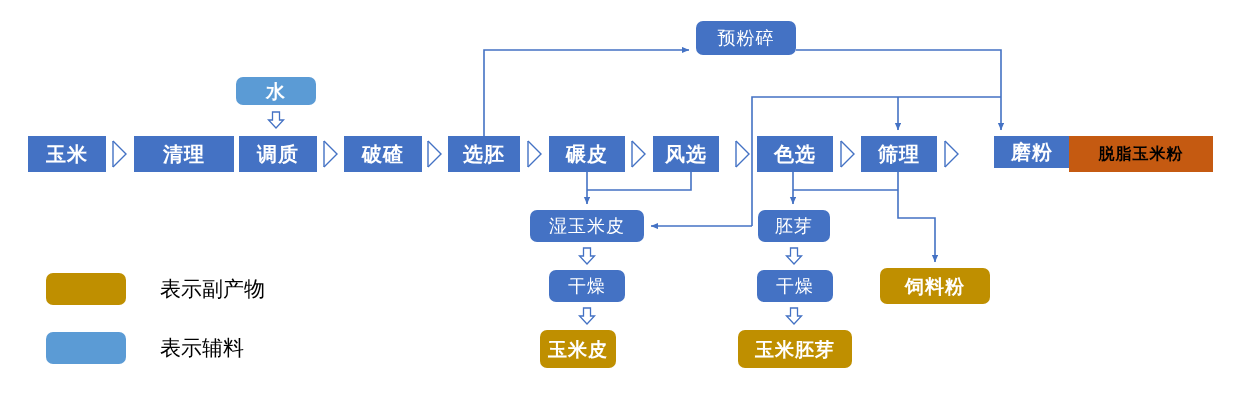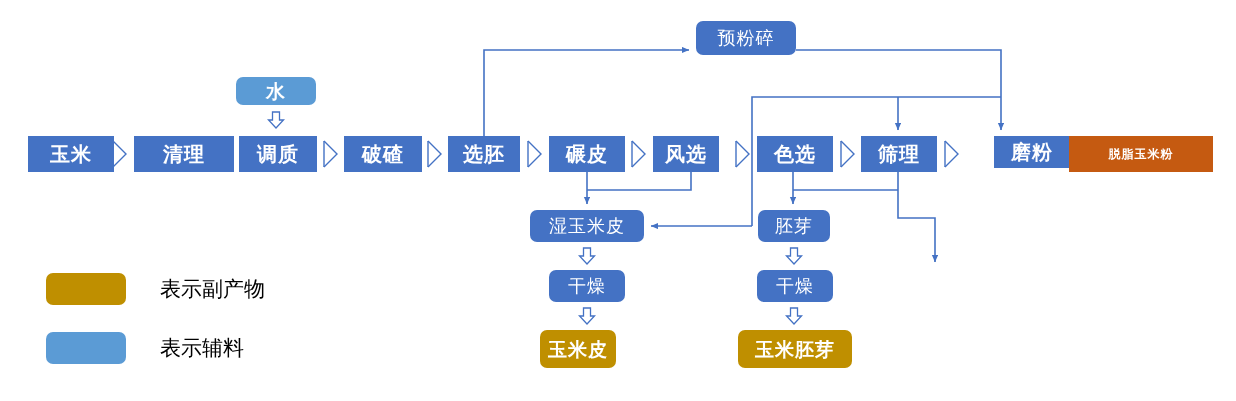--- a/index.html
+++ b/index.html
@@ -35,23 +35,23 @@
   .proc{
     background:#4472C4;
     color:#ffffff;
     font-weight:bold;
     font-size:20px;
     letter-spacing:1px;
   }
   
   .product{
     background:#C55A11;
-    color:#ffffff;
-    font-weight:bold;
-    font-size:12px;
+    color:#000000;
+    font-weight:bold;
+    font-size:16px;
     letter-spacing:1px;
   }
   
   .sub{
     background:#4472C4;
     color:#ffffff;
     font-weight:normal;
     font-size:18px;
     border-radius:7px;
     letter-spacing:1px;
@@ -130,21 +130,21 @@
       <path d="M898,172 L898,218 L935,218 L935,262" marker-end="url(#ah)"></path>
 
       <path d="M587,172 L587,204" marker-end="url(#ah)"></path>
 
       <path d="M691,172 L691,190 L587,190"></path>
 
       <path d="M752,226 L651,226" marker-end="url(#ah)"></path>
     </g>
   </svg>
 
-  <div class="node proc" style="left:28px;top:136px;width:86px;height:36px;">玉米</div>
+  <div class="node proc" style="left:28px;top:136px;width:78px;height:36px;">玉米</div>
   <div class="node proc" style="left:134px;top:136px;width:100px;height:36px;">清理</div>
   <div class="node proc" style="left:239px;top:136px;width:78px;height:36px;">调质</div>
   <div class="node proc" style="left:344px;top:136px;width:78px;height:36px;">破碴</div>
   <div class="node proc" style="left:448px;top:136px;width:72px;height:36px;">选胚</div>
   <div class="node proc" style="left:549px;top:136px;width:76px;height:36px;">碾皮</div>
   <div class="node proc" style="left:653px;top:136px;width:66px;height:36px;">风选</div>
   <div class="node proc" style="left:757px;top:136px;width:76px;height:36px;">色选</div>
   <div class="node proc" style="left:861px;top:136px;width:76px;height:36px;">筛理</div>
   <div class="node proc" style="left:994px;top:136px;width:76px;height:32px;">磨粉</div>
   <div class="node product" style="left:1069px;top:136px;width:144px;height:36px;">脱脂玉米粉</div>
@@ -195,20 +195,21 @@
   <div class="node sub" style="left:696px;top:21px;width:100px;height:34px;">预粉碎</div>
 
   <div class="node sub" style="left:530px;top:210px;width:114px;height:32px;">湿玉米皮</div>
 
   <div class="node sub" style="left:758px;top:210px;width:72px;height:32px;">胚芽</div>
 
   <div class="node sub" style="left:549px;top:270px;width:76px;height:32px;">干燥</div>
 
   <div class="node sub" style="left:757px;top:270px;width:76px;height:32px;">干燥</div>
 
+  <div class="node byproduct" style="left:880px;top:268px;width:110px;height:36px;">饲料粉</div>
 
   <div class="node byproduct" style="left:540px;top:330px;width:76px;height:38px;">玉米皮</div>
 
   <div class="node byproduct" style="left:738px;top:330px;width:114px;height:38px;">玉米胚芽</div>
 
   <svg class="hollow" style="left:266px;top:110px;" width="20" height="20" viewBox="0 0 20 20">
     <path d="M6.5,2 L13.5,2 L13.5,10 L17.5,10 L10,18 L2.5,10 L6.5,10 z" fill="#ffffff" stroke="#4472C4" stroke-width="1.3"></path>
   </svg>
   <svg class="hollow" style="left:577px;top:246px;" width="20" height="20" viewBox="0 0 20 20">
     <path d="M6.5,2 L13.5,2 L13.5,10 L17.5,10 L10,18 L2.5,10 L6.5,10 z" fill="#ffffff" stroke="#4472C4" stroke-width="1.3"></path>

